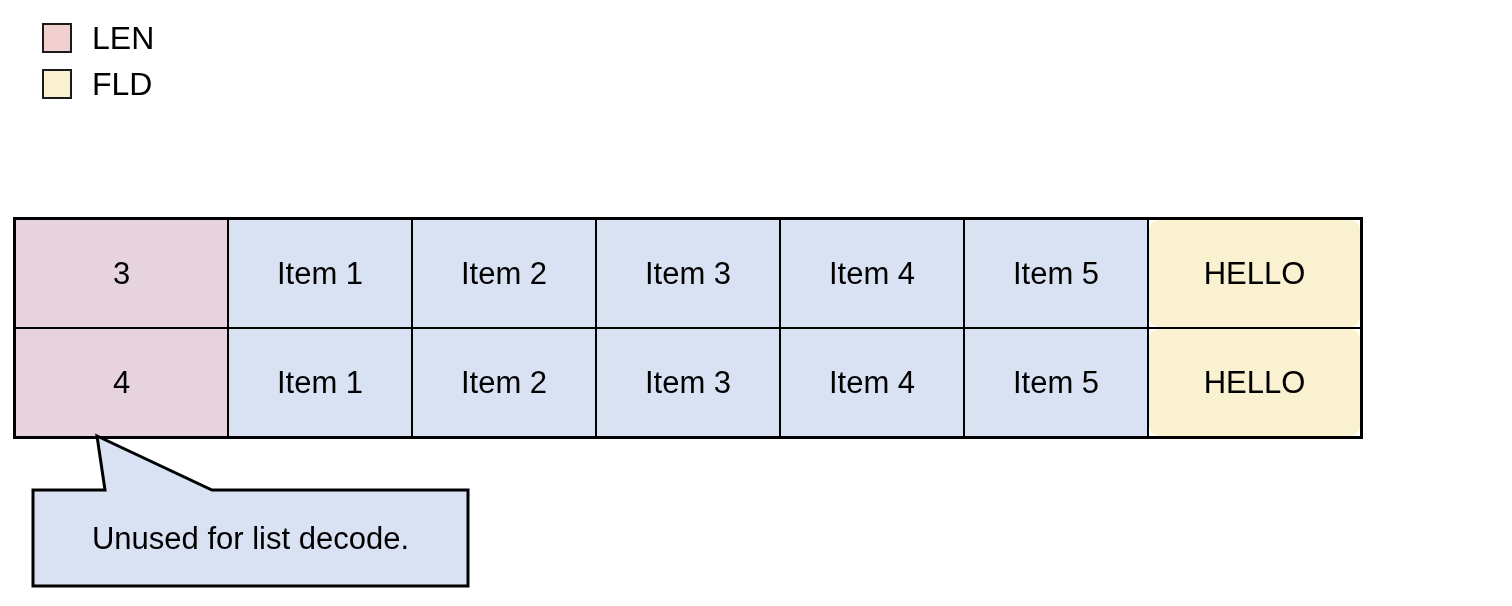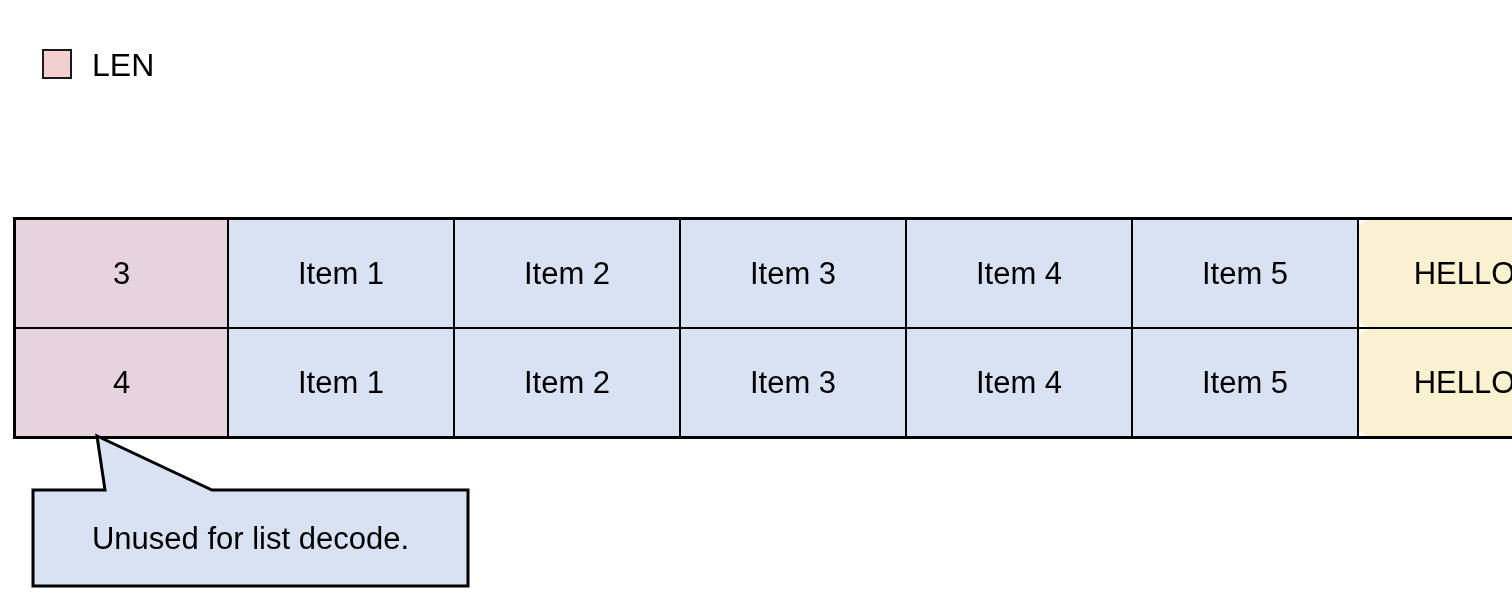--- a/index.html
+++ b/index.html
@@ -18,23 +18,22 @@
   }
 
   
   #legend {
     position: absolute;
     left: 42px;
     top: 15px;
   }
   .legend-row {
     display: flex;
-    align-items: flex-start;
+    align-items: center;
     height: 46px;
-    margin-top: 34px;
   }
   .legend-swatch {
     width: 30px;
     height: 30px;
     border: 2px solid #1a1a1a;
     box-sizing: border-box;
     flex: 0 0 auto;
   }
   .legend-label {
     margin-left: 20px;
@@ -64,21 +63,21 @@
     box-sizing: border-box;
     display: flex;
     align-items: center;
     justify-content: center;
     font-size: 31px;
     border-right: 2px solid #000000;
     white-space: nowrap;
   }
   .cell:last-child { border-right: none; border-radius: 10px; }
   .cell.len { width: 213px; }
-  .cell.item { width: 226px; }
+  .cell.item { width: 184px; }
   .cell.fld { width: 211px; }
 
   
   #callout-svg {
     position: absolute;
     left: 0;
     top: 430px;
     width: 520px;
     height: 176px;
   }
@@ -100,20 +99,24 @@
 </head>
 <body>
 
 <div id="canvas">
 
   <div id="legend">
     <div class="legend-row">
       <div class="legend-swatch" style="background: rgb(242, 208, 208);"></div>
       <div class="legend-label">LEN</div>
     </div>
+    <div class="legend-row">
+      <div class="legend-swatch" style="background: rgb(250, 241, 208);"></div>
+      <div class="legend-label">FLD</div>
+    </div>
   </div>
 
   <div id="byte-table">
     <div class="trow">
       <div class="cell len" style="background: rgb(231, 211, 222);">3</div>
       <div class="cell item" style="background: rgb(217, 226, 242);">Item 1</div>
       <div class="cell item" style="background: rgb(217, 226, 242);">Item 2</div>
       <div class="cell item" style="background: rgb(217, 226, 242);">Item 3</div>
       <div class="cell item" style="background: rgb(217, 226, 242);">Item 4</div>
       <div class="cell item" style="background: rgb(217, 226, 242);">Item 5</div>

